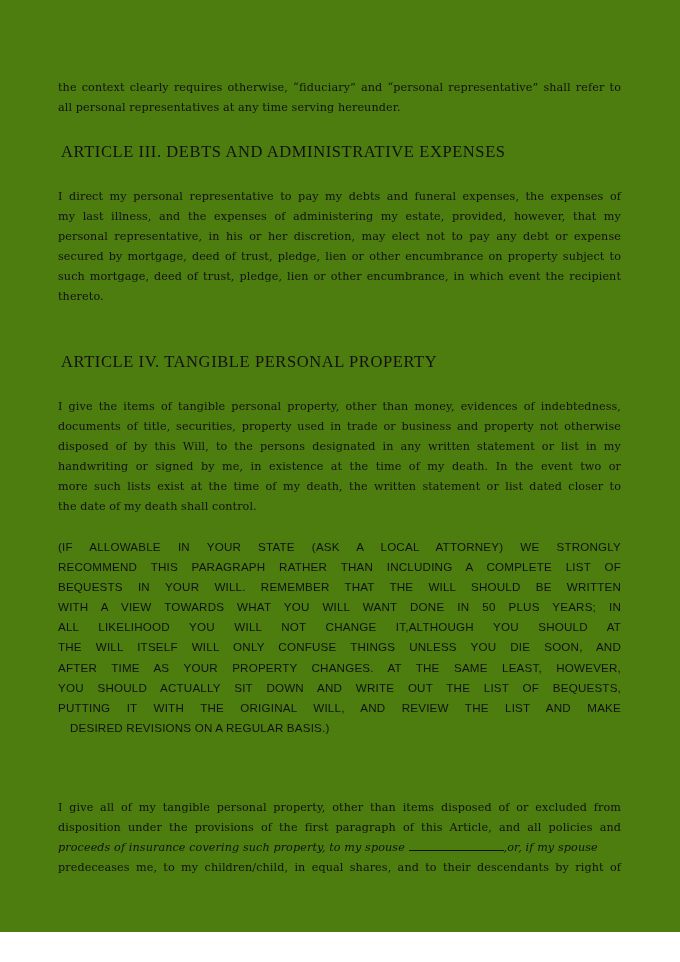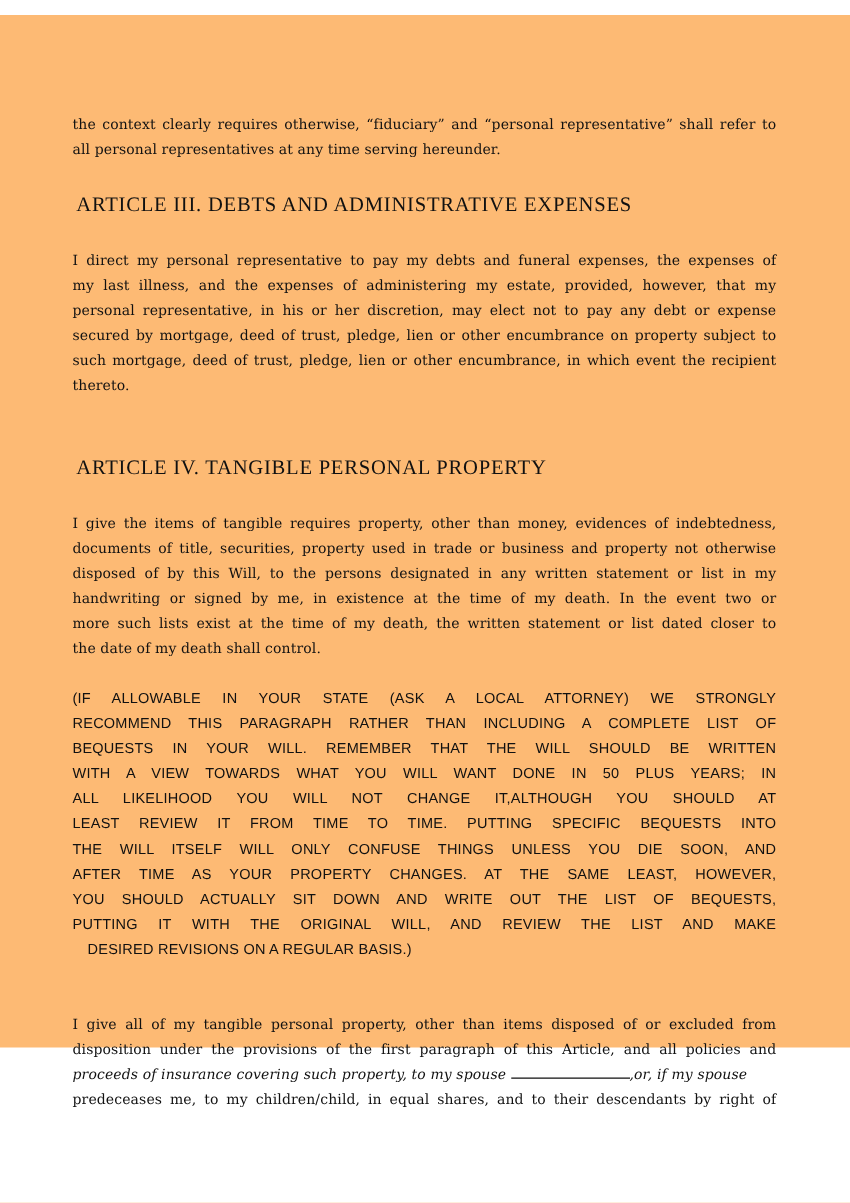--- a/index.html
+++ b/index.html
@@ -1,17 +1,17 @@
 <!DOCTYPE html>
 <html><head>
   <meta charset="utf-8">
   <style>
     html, body { margin: 0; padding: 0; background: #ffffff; }
     body { width: 680px; height: 962px; position: relative; overflow: hidden; color: #111; }
-    .page { position: absolute; left: 0; top: 12px; width: 680px; height: 826px; background: #fdba74; }
+    .page { position: absolute; left: 0; top: 0; width: 680px; height: 932px; background: #4d7c0f; }
     .para {
       position: absolute; left: 58px; width: 563px;
       font-family: "DejaVu Serif", serif;
       font-size: 11.2px; line-height: 20.1px;
       text-align: justify; text-align-last: justify;
       letter-spacing: 0.1px;
     }
     .para .line { display: block; height: 20.1px; white-space: nowrap; text-align: justify; text-align-last: justify; }
     .para .line.last { text-align-last: left; }
     .heading {
@@ -46,35 +46,34 @@
     <span class="line">my last illness, and the expenses of administering my estate, provided, however, that my</span>
     <span class="line">personal  representative, in his or her discretion, may elect not to pay any debt or expense</span>
     <span class="line">secured by mortgage, deed of trust, pledge, lien or other encumbrance on property subject to</span>
     <span class="line">such mortgage, deed of trust, pledge, lien or other encumbrance, in which event the recipient</span>
     <span class="line last">thereto.</span>
   </div>
 
   <div class="heading" style="top:352px;">ARTICLE IV.  TANGIBLE PERSONAL PROPERTY</div>
 
   <div class="para" style="top:397px;">
-    <span class="line">I give the items of tangible requires property, other than money, evidences of indebtedness,</span>
+    <span class="line">I give the items of tangible personal property, other than money, evidences of indebtedness,</span>
     <span class="line">documents of title, securities, property used in trade or business and property not otherwise</span>
     <span class="line">disposed of by this Will, to the persons designated in any written statement or list in my</span>
     <span class="line">handwriting or signed by me, in existence at the time of my death.  In the event two or</span>
     <span class="line">more such lists exist at the time of my death,  the written statement or list dated closer to</span>
     <span class="line last">the date of my death  shall control.</span>
   </div>
 
   <div class="caps" style="top:537px;">
     <span class="line">(IF ALLOWABLE IN YOUR STATE (ASK A LOCAL ATTORNEY) WE STRONGLY</span>
     <span class="line">RECOMMEND THIS PARAGRAPH RATHER THAN INCLUDING A COMPLETE LIST OF</span>
     <span class="line">BEQUESTS IN YOUR WILL.  REMEMBER THAT THE WILL SHOULD BE  WRITTEN</span>
     <span class="line">WITH A VIEW TOWARDS WHAT YOU WILL WANT DONE IN 50 PLUS YEARS; IN</span>
     <span class="line">ALL LIKELIHOOD YOU WILL NOT CHANGE IT,ALTHOUGH YOU  SHOULD AT</span>
-    <span class="line">LEAST REVIEW IT FROM TIME TO TIME.  PUTTING SPECIFIC BEQUESTS  INTO</span>
     <span class="line">THE WILL ITSELF WILL ONLY CONFUSE THINGS UNLESS YOU DIE SOON, AND</span>
     <span class="line">AFTER TIME AS YOUR PROPERTY CHANGES.  AT THE SAME LEAST, HOWEVER,</span>
     <span class="line">YOU SHOULD ACTUALLY SIT DOWN AND WRITE OUT THE LIST OF BEQUESTS,</span>
     <span class="line">PUTTING IT WITH THE ORIGINAL WILL, AND REVIEW  THE LIST AND MAKE</span>
     <span class="line last">DESIRED REVISIONS ON A REGULAR BASIS.)</span>
   </div>
 
   <div class="para" style="top:798px;">
     <span class="line">I give all of my tangible personal property, other than items disposed of or excluded from</span>
     <span class="line">disposition under the provisions of the first paragraph of this Article, and all policies and</span>

